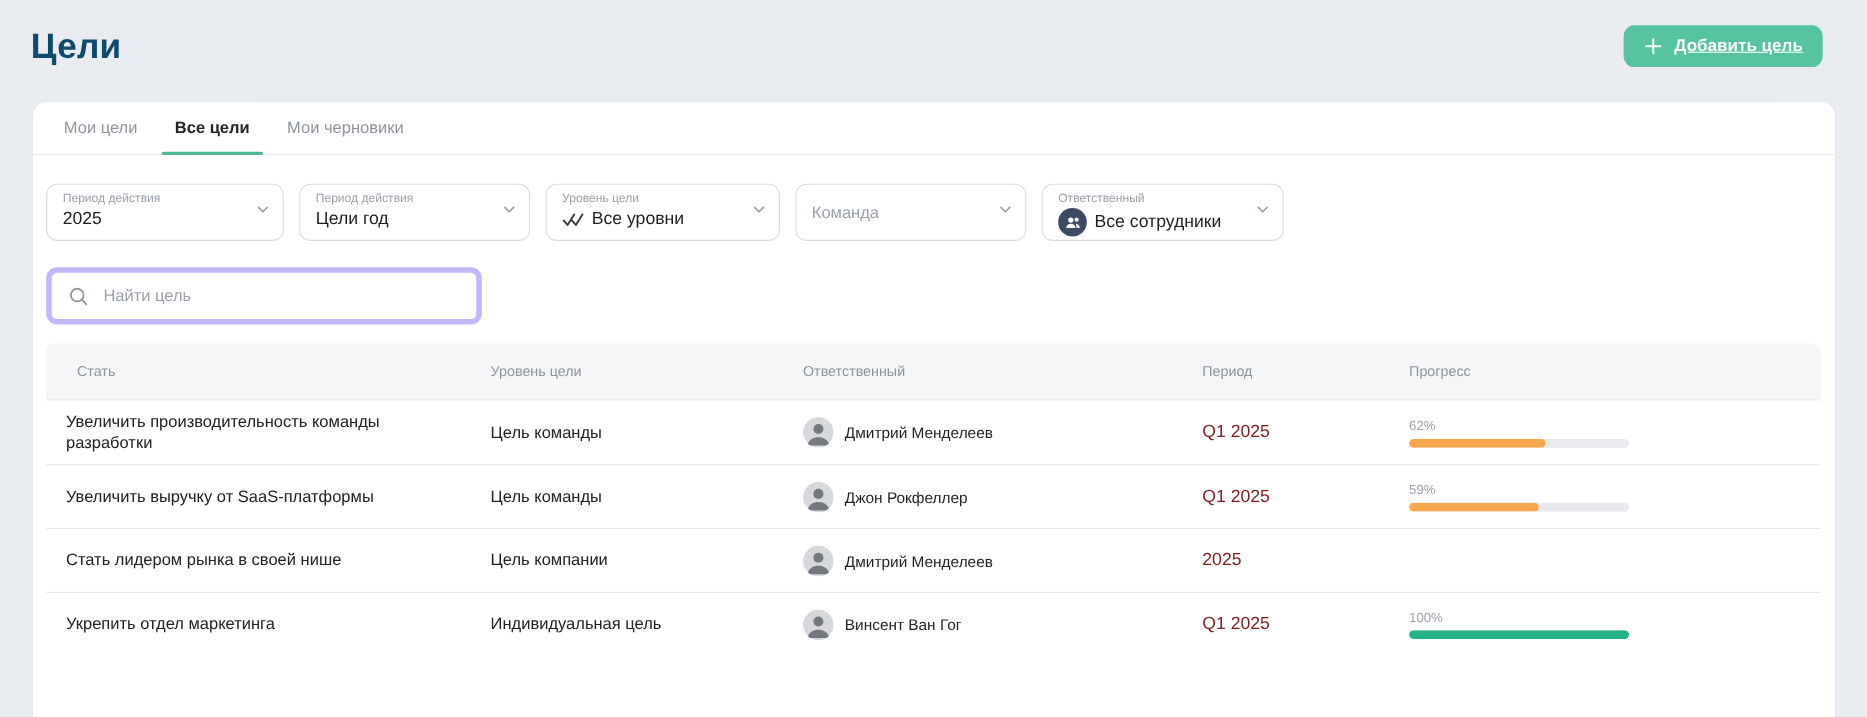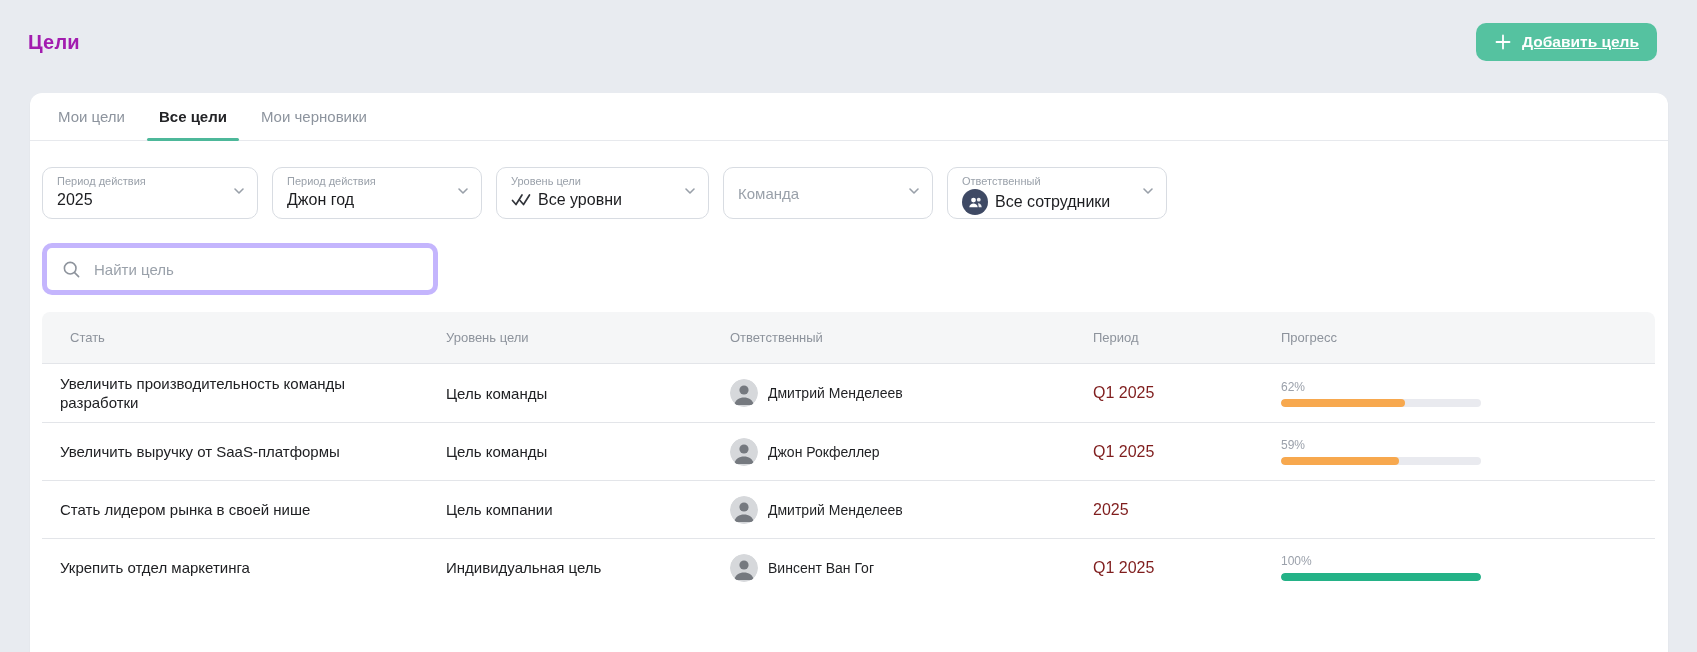--- a/index.html
+++ b/index.html
@@ -7,21 +7,21 @@
     width:1697px;height:652px;overflow:hidden;
     background:#e8ebf0;
     font-family:"Liberation Sans","DejaVu Sans",sans-serif;
     -webkit-font-smoothing:antialiased;
   }
   .topbar{
     display:flex;justify-content:space-between;align-items:center;
     padding:20px 40px 0 28px;height:44px;
   }
   .page-title{
-    margin:0;font-size:20px;font-weight:700;color:#a21caf;letter-spacing:.2px;
+    margin:0;font-size:32px;font-weight:700;color:#0c4a6e;letter-spacing:.2px;
   }
   .add-btn{
     display:flex;align-items:center;gap:10px;
     background:#55c2a0;color:#ffffff;border:none;border-radius:10px;
     height:38px;padding:0 18px;font-size:15.5px;font-weight:700;
     font-family:inherit;cursor:pointer;text-decoration:underline;
   }
   .add-btn svg{display:block;}
   .card{
     margin:29px 29px 0 30px;background:#ffffff;border-radius:12px;
@@ -145,21 +145,21 @@
       <span class="chev">
         <svg width="14" height="14" viewBox="0 0 14 14">
             <path d="M3 5l4 4 4-4" stroke="#99a0a9" stroke-width="1.6" fill="none" stroke-linecap="round" stroke-linejoin="round"></path>
           </svg>
       </span>
     </div>
 
     <div class="filter" style="width:210px">
       <div class="f-label">Период действия</div>
       <div class="f-value">
-        <span>Джон год</span>
+        <span>Цели год</span>
       </div>
       <span class="chev">
         <svg width="14" height="14" viewBox="0 0 14 14">
             <path d="M3 5l4 4 4-4" stroke="#99a0a9" stroke-width="1.6" fill="none" stroke-linecap="round" stroke-linejoin="round"></path>
           </svg>
       </span>
     </div>
 
     <div class="filter" style="width:213px">
       <div class="f-label">Уровень цели</div>

